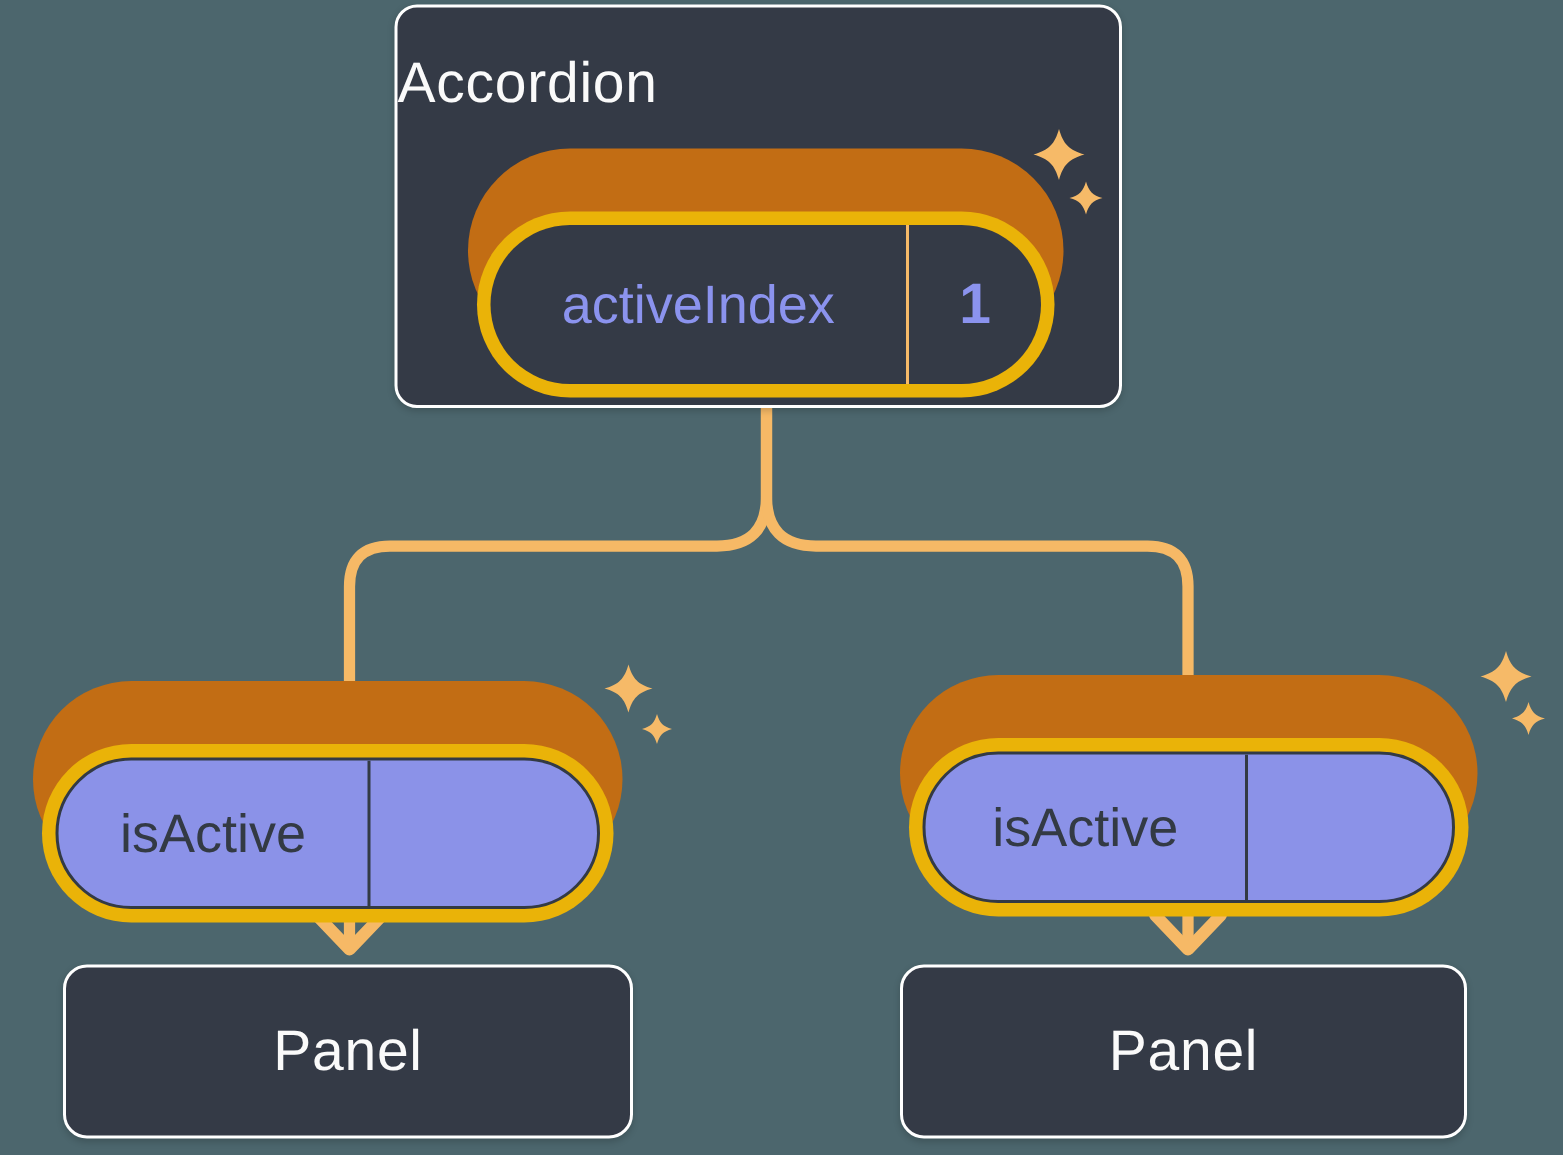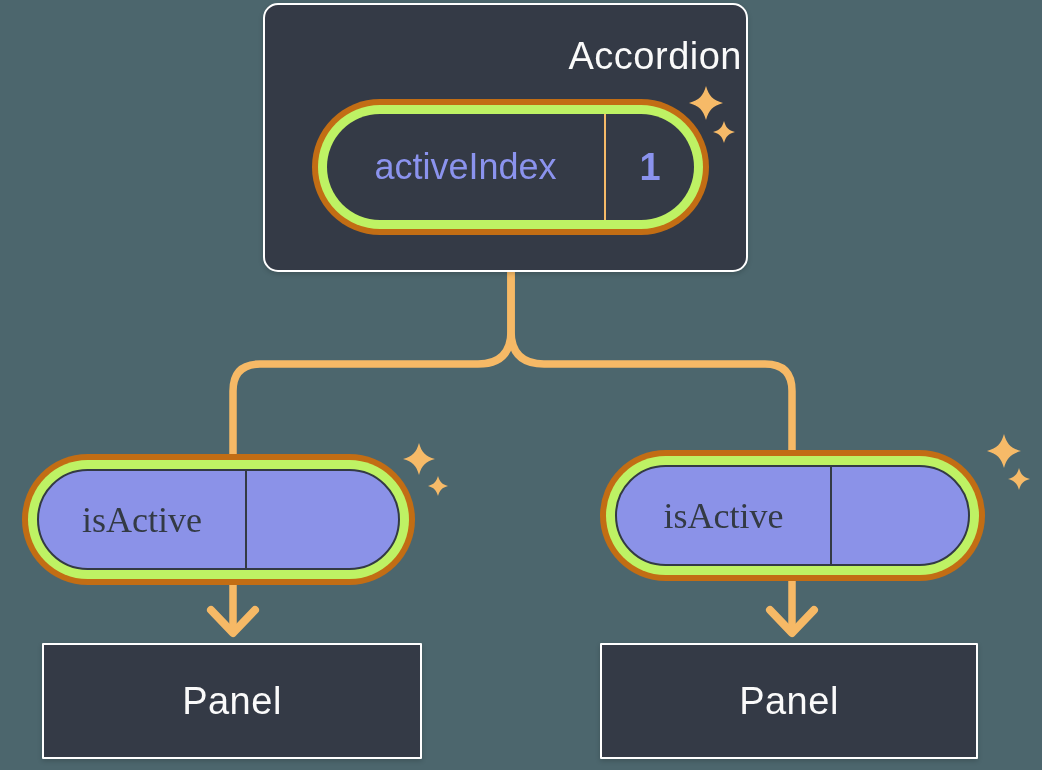--- a/index.html
+++ b/index.html
@@ -27,29 +27,29 @@
     box-shadow: 0 2px 5px rgba(0,0,0,0.18);
     z-index: 2;
   }
   .component-box {
     left: 263px; top: 3px;
     width: 485px; height: 269px;
     border-radius: 15px;
   }
   .component-title {
     position: absolute;
-    left: 0; right: 4px; top: 30px;
-    text-align: right;
+    left: 0; right: 16px; top: 30px;
+    text-align: left;
     font-size: 38px;
     font-weight: 500;
     color: #FAFAFA;
     letter-spacing: 0.5px;
   }
   .panel-box {
-    border-radius: 1px;
+    border-radius: 16px;
     display: flex;
     align-items: center;
     justify-content: center;
     font-size: 38px;
     font-weight: 500;
     color: #FAFAFA;
     letter-spacing: 0.5px;
   }
   .panel-left  { left: 42px;  top: 643px; width: 380px; height: 116px; }
   .panel-right { left: 600px; top: 643px; width: 378px; height: 116px; }
@@ -59,23 +59,24 @@
     position: absolute;
     box-sizing: border-box;
     background: #C26D14;
     border-radius: 999px;
     padding: 6px;
     z-index: 2;
   }
   .pill .ring-light {
     box-sizing: border-box;
     width: 100%; height: 100%;
-    background: #bef264;
+    background: #eab308;
     border-radius: 999px;
     padding: 9px;
+    margin-top: 36px;
   }
   .pill .core {
     box-sizing: border-box;
     width: 100%; height: 100%;
     border-radius: 999px;
     display: flex;
     align-items: stretch;
     overflow: hidden;
   }
   .pill .cell {
@@ -96,21 +97,21 @@
   .pill-accordion .cell.key {
     width: 277px;
     border-right: 2.5px solid #F6BA68;
   }
   .pill-accordion .cell.value { font-size: 38px; }
 
   .pill-purple .core {
     background: #8B92E8;
     border: 2.5px solid #333A44;
   }
-  .pill-purple .cell { color: #333A44; font-family: Liberation Serif, serif; }
+  .pill-purple .cell { color: #333A44; }
   .pill-purple .cell.key { border-right: 2px solid #333A44; }
 
   .pill-left  { left: 22px;  top: 454px; width: 393px; height: 131px; }
   .pill-left .cell.key  { width: 206px; }
   .pill-right { left: 600px; top: 450px; width: 385px; height: 131px; }
   .pill-right .cell.key { width: 213px; }
 
   svg.sparkles {
     position: absolute;
     overflow: visible;

